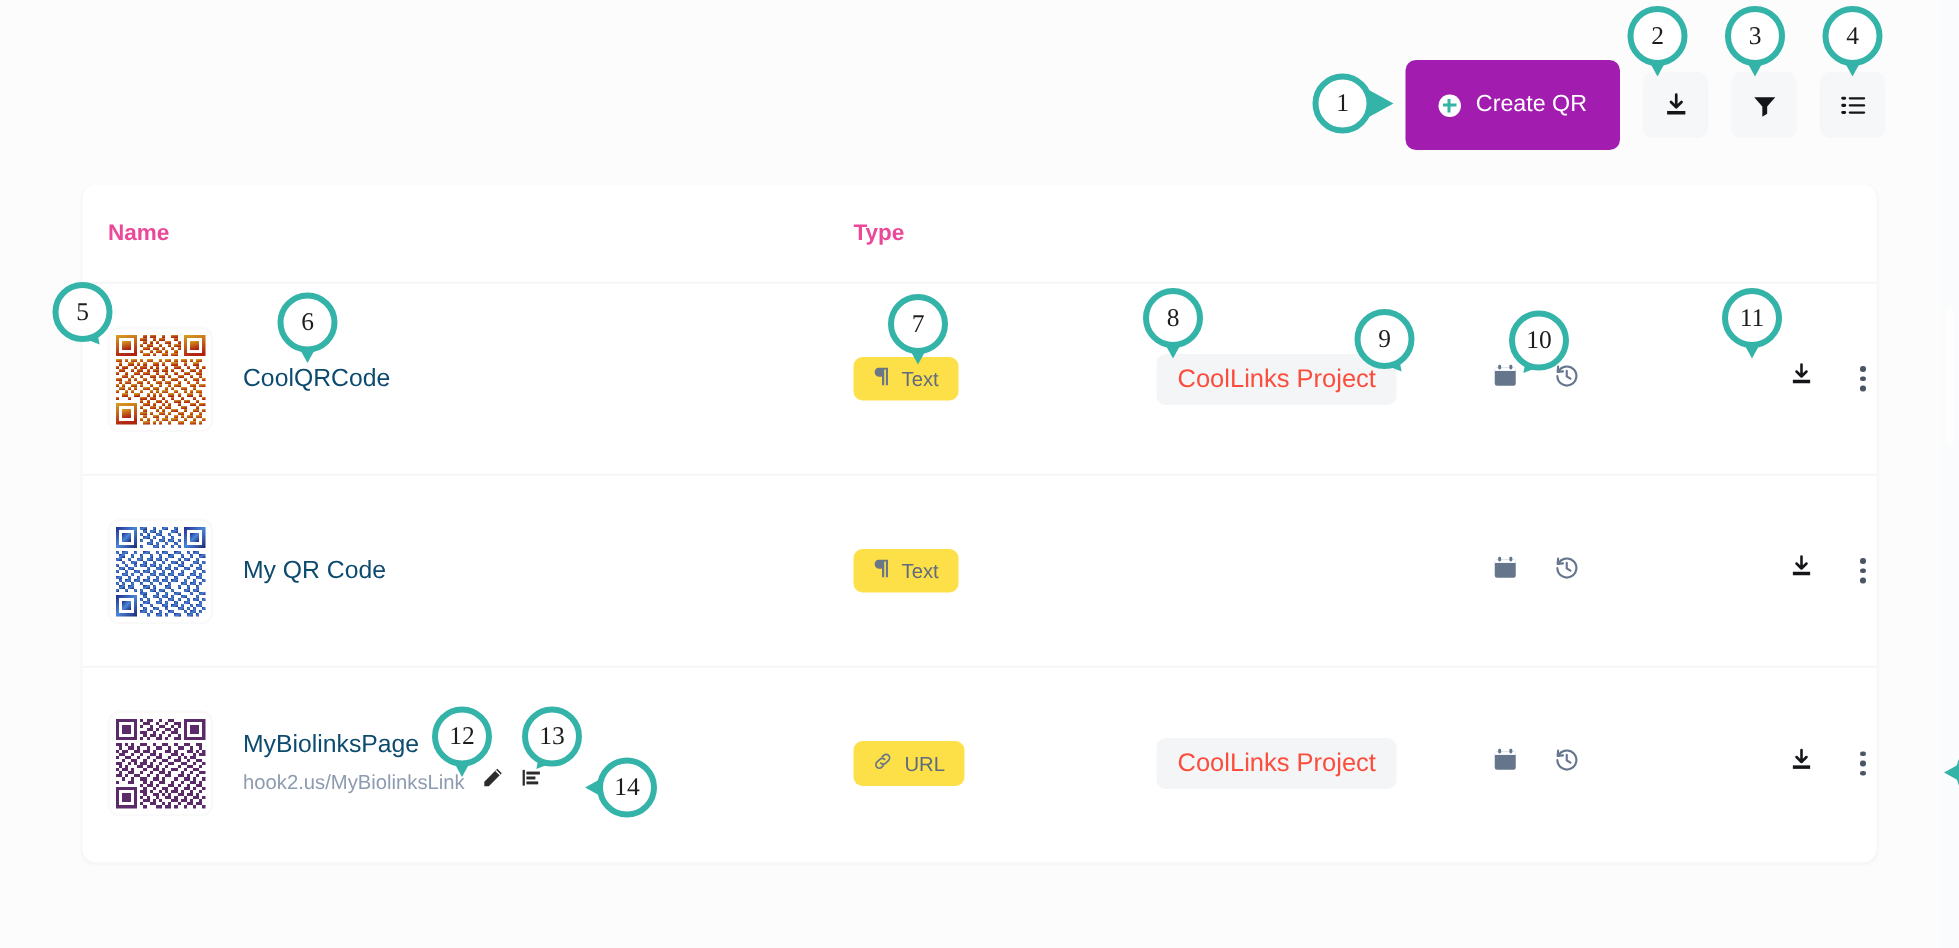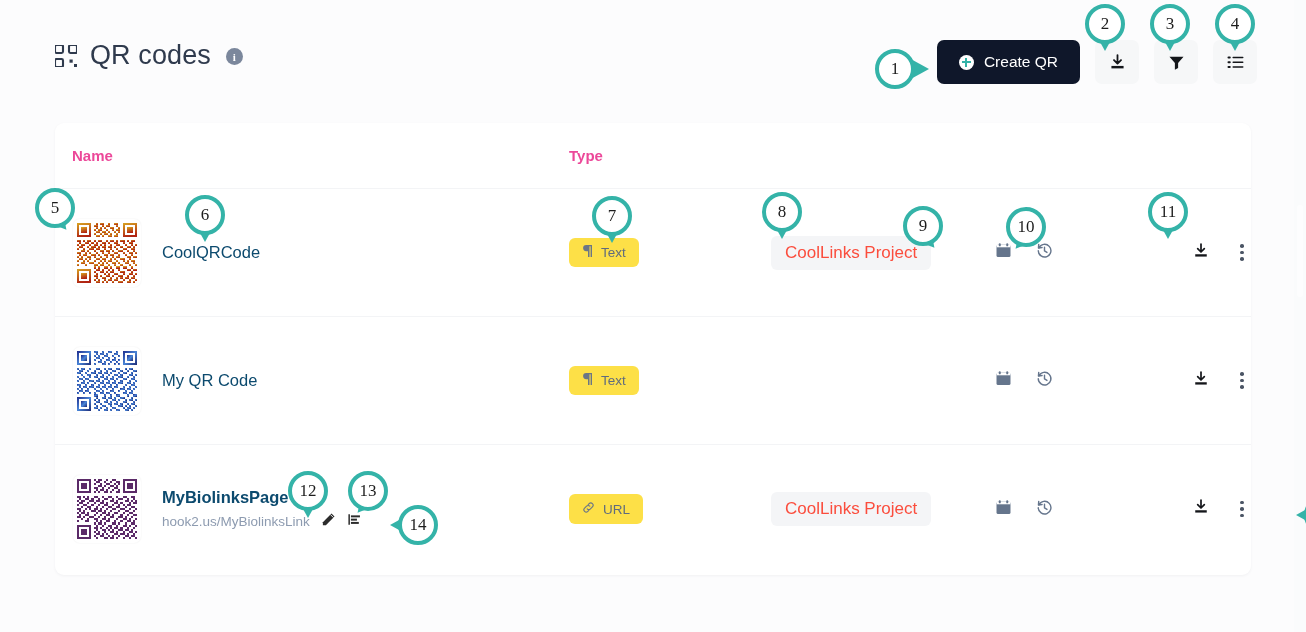--- a/index.html
+++ b/index.html
@@ -30,22 +30,22 @@
     font-size: 11px; font-weight: 700; font-family: "Liberation Serif", serif;
     display: flex; align-items: center; justify-content: center;
     margin-left: 2px; margin-top: 2px;
   }
 
   .header-actions {
     position: absolute; right: 49px; top: 0;
     display: flex; align-items: center; gap: 15px;
   }
   .btn-create {
-    height: 44px; padding: 0 22px; border: none; border-radius: 7px;
-    background: #0f172a; color: #fff; font-size: 15.5px;
+    height: 60px; padding: 0 22px; border: none; border-radius: 7px;
+    background: #a21caf; color: #fff; font-size: 15.5px;
     display: flex; align-items: center; gap: 10px; cursor: pointer;
     font-family: "Liberation Sans", sans-serif;
   }
   .plus-circ {
     width: 15px; height: 15px; border-radius: 50%; background: #fff;
     position: relative; display: inline-block; flex: none;
   }
   .plus-circ::before, .plus-circ::after {
     content: ""; position: absolute; background: #34b3a8;
   }
@@ -84,21 +84,21 @@
   .qr-thumb {
     position: absolute; left: 18px; width: 68px; height: 68px;
     background: #fff; border-radius: 7px; padding: 4px;
     display: flex; align-items: center; justify-content: center;
     box-shadow: 0 0 2px rgba(0,0,0,.07);
   }
   .qr-thumb svg { width: 60px; height: 60px; display: block; }
 
   .namecell { position: absolute; left: 107px; display: flex; flex-direction: column; gap: 5px; }
   .name-main { font-size: 16.5px; color: #0c4a6e; }
-  .name-main.bold { font-weight: 700; }
+  .name-main.bold { font-weight: 400; }
   .sublink-row { display: flex; align-items: center; gap: 11px; }
   .sublink { font-size: 13.5px; color: #8d9bb0; }
   .mini-icon { display: block; cursor: pointer; }
 
   .cell-type { position: absolute; left: 514px; }
   .cell-project { position: absolute; left: 716px; }
   .cell-dates { position: absolute; left: 940px; display: flex; align-items: center; gap: 24px; }
   .cell-actions { position: absolute; left: 1137px; display: flex; align-items: center; gap: 28px; }
 
   .chip {
@@ -145,35 +145,20 @@
   .tail.dl    { left: 5px;  top: 24px; transform: rotate(40deg); }
   .tail.left  { left: -9px; top: 10px; transform: rotate(90deg); }
 </style>
 </head>
 <body>
 
 <div class="page">
 
   <div class="header">
 
-    <div class="title-group">
-      <span>
-        <svg class="qr-glyph" viewBox="0 0 22 22">
-          <g fill="#2f3a4d">
-            <rect x="0" y="0" width="8" height="8" rx="1.4" fill="none" stroke="#2f3a4d" stroke-width="2.1"></rect>
-            <rect x="14" y="0" width="8" height="8" rx="1.4" fill="none" stroke="#2f3a4d" stroke-width="2.1"></rect>
-            <rect x="0" y="14" width="8" height="8" rx="1.4" fill="none" stroke="#2f3a4d" stroke-width="2.1"></rect>
-            <rect x="14.5" y="14.5" width="3.2" height="3.2"></rect>
-            <rect x="19" y="19" width="3" height="3"></rect>
-          </g>
-        </svg>
-      </span>
-      <span class="page-title">QR codes</span>
-      <span class="info-icon">i</span>
-    </div>
 
     <div class="header-actions">
       <button class="btn-create">
         <span class="plus-circ"></span>
         <span>Create QR</span>
       </button>
 
       <button class="icon-btn">
         <span>
           <svg width="19" height="19" viewBox="0 0 20 20">

